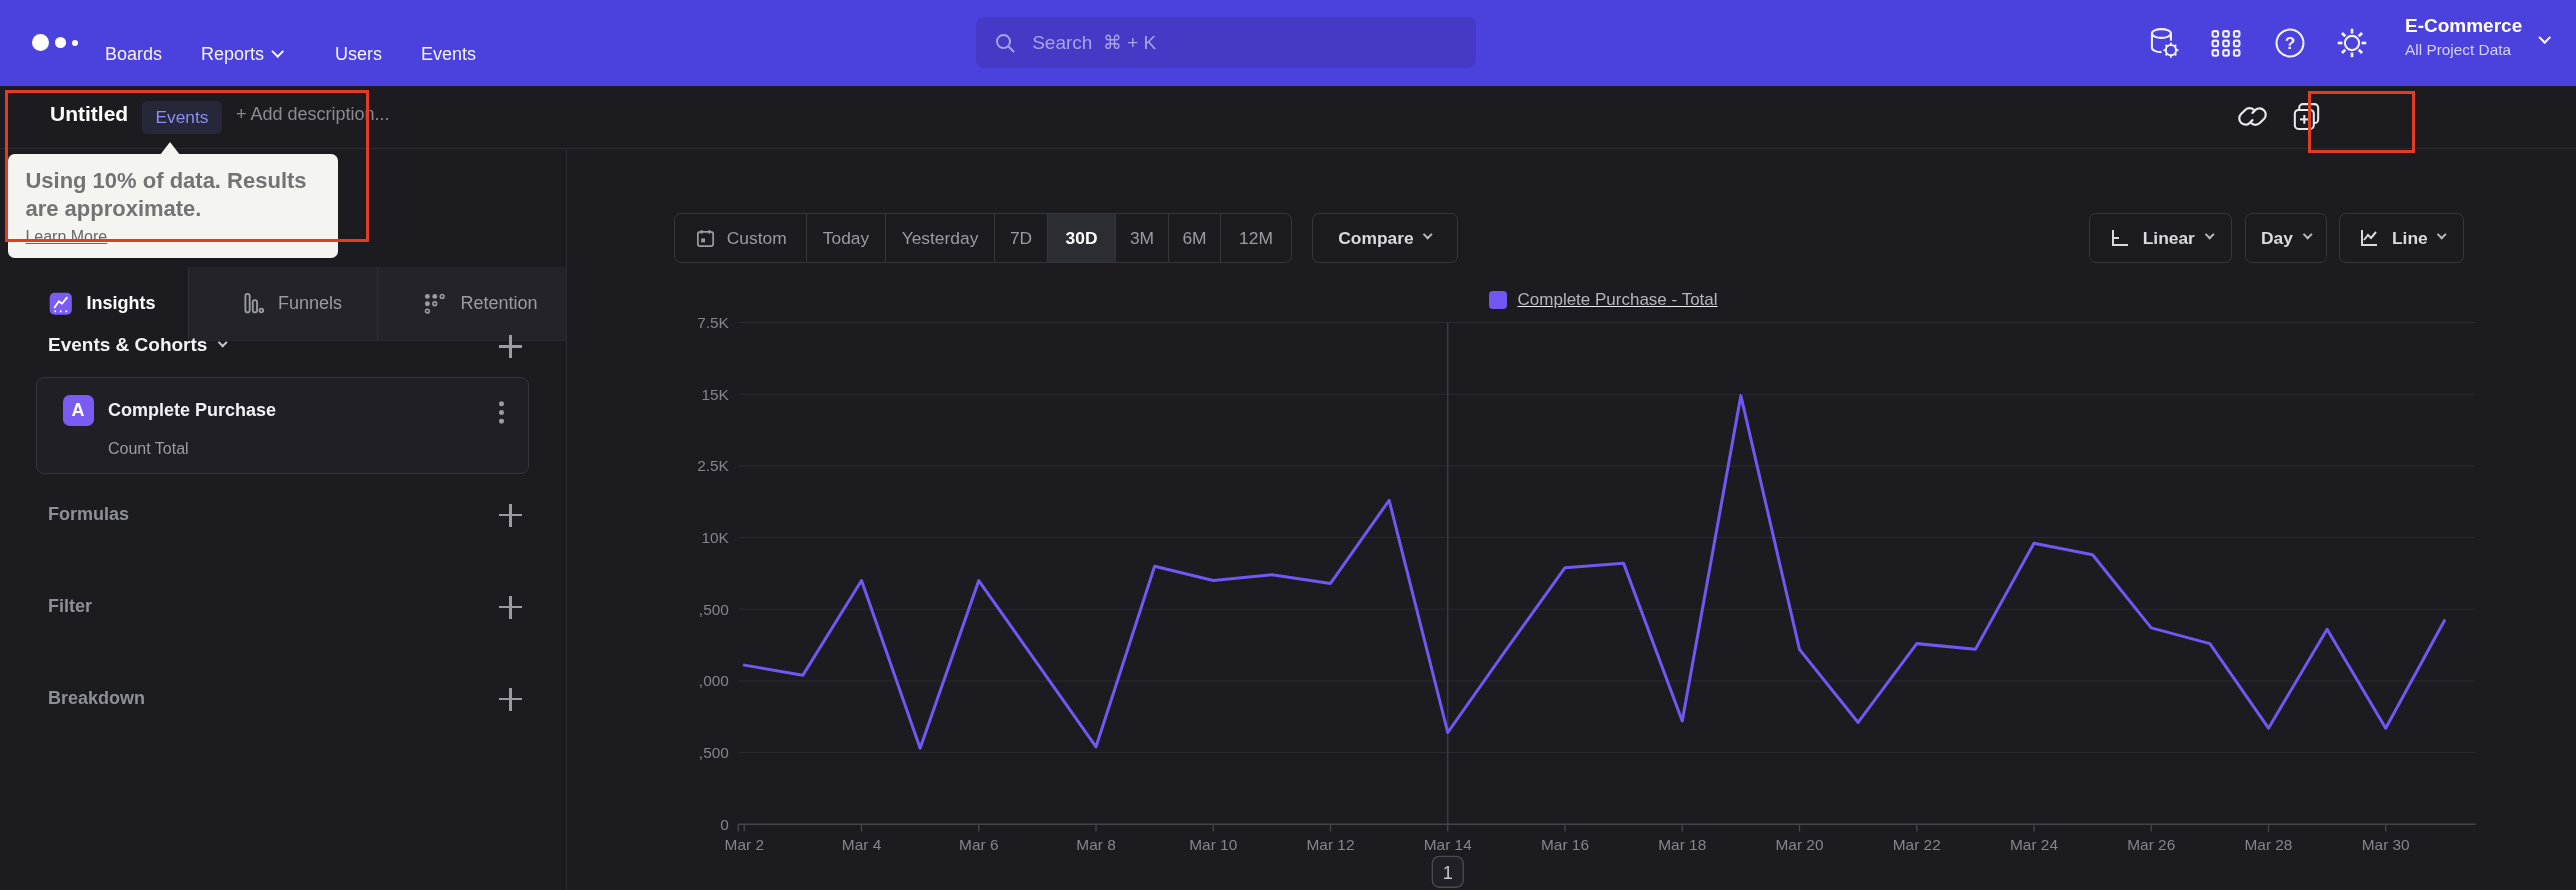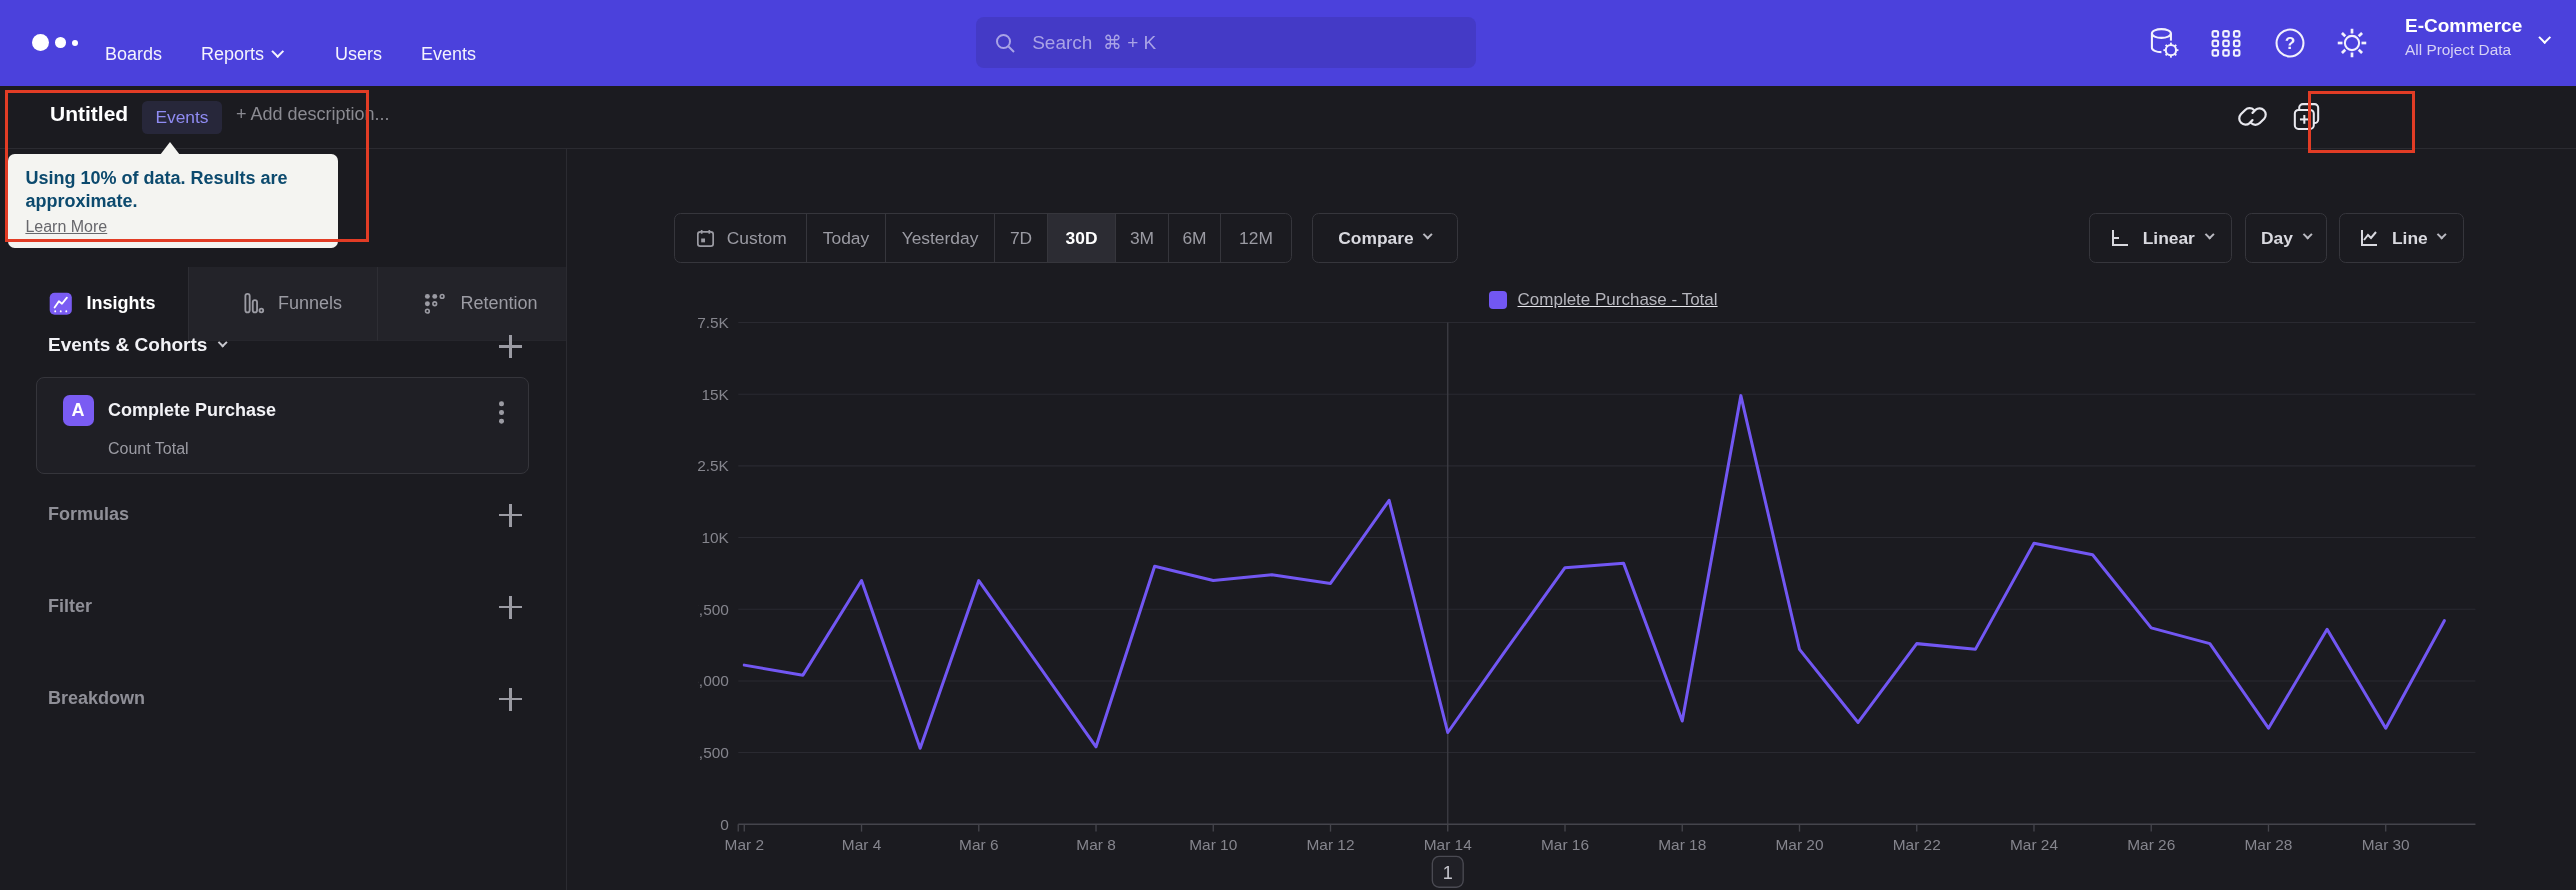--- a/index.html
+++ b/index.html
@@ -54,21 +54,21 @@
              font-family:inherit; cursor:pointer; }
 
   
   .redbox { position:absolute; border:3.4px solid #e23c25; pointer-events:none; z-index:60; }
 
   
   .tooltip { position:absolute; left:8px; top:154px; width:330px; background:#f4f4f1; border-radius:6.7px;
              padding:13.4px 17.4px 12px 17.4px; z-index:55; }
   .tooltip:before { content:""; position:absolute; left:152px; top:-12px; border-left:10.7px solid transparent;
                     border-right:10.7px solid transparent; border-bottom:13.4px solid #f4f4f1; }
-  .tooltip .tt-text { font-size:18px; font-weight:700; color:#0c4a6e; line-height:1.25; }
+  .tooltip .tt-text { font-size:22px; font-weight:700; color:#737373; line-height:1.25; }
   .tooltip .tt-link { display:inline-block; margin-top:5.4px; font-size:16px; color:#67676c;
                       text-decoration:underline; cursor:pointer; }
 
   
   .sidebar { position:absolute; left:0; top:149px; width:567px; bottom:0; background:#1b1b20;
              border-right:1.3px solid #2b2b31; }
   .tabs { position:absolute; left:0; top:118px; width:566px; height:74px; display:flex; }
   .tab { flex:1; display:flex; align-items:center; justify-content:center; gap:10.7px;
          background:#232329; border-right:1.3px solid #2e2e34; border-bottom:1.3px solid #26262c;
          color:#9b9ba3; font-size:18px; cursor:pointer;padding-left:14px; }

